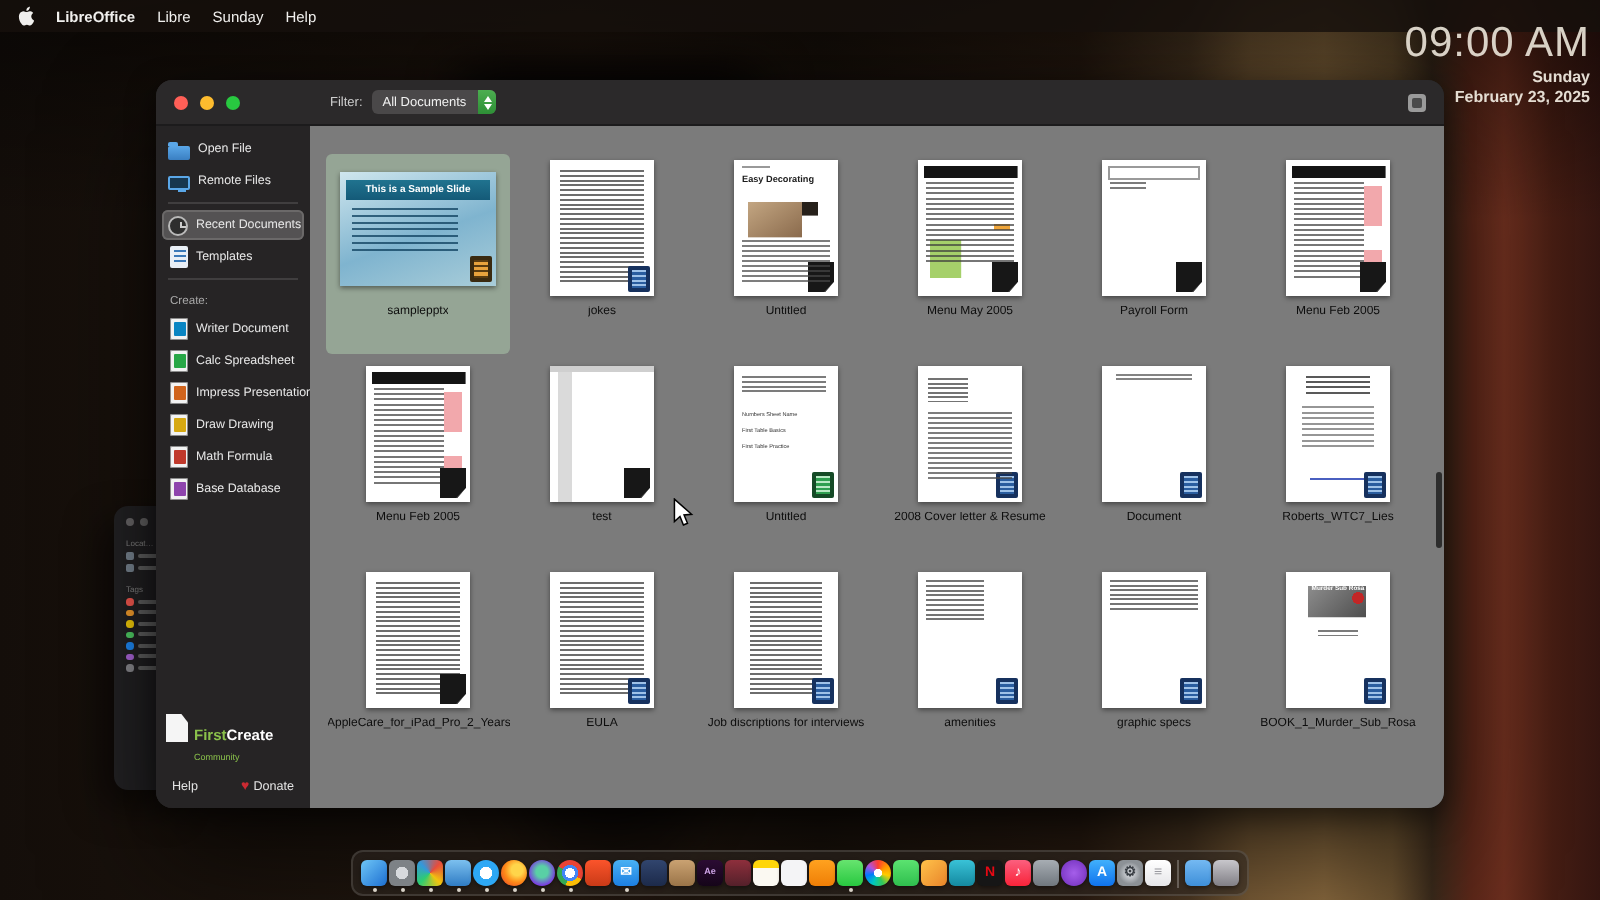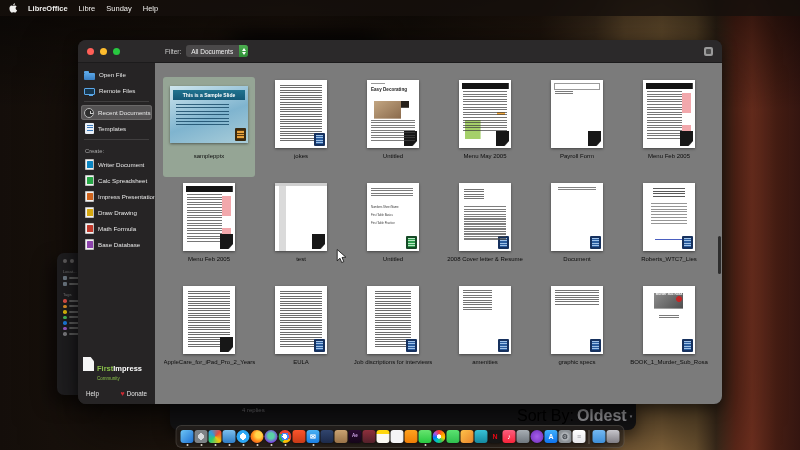--- a/index.html
+++ b/index.html
@@ -227,20 +227,25 @@
       <svg viewBox="0 0 14 17" width="8" height="10">
           <path fill="#f0efed" d="M11.6 9c0-2 1.6-3 1.7-3.1-.9-1.4-2.4-1.6-2.9-1.6-1.2-.1-2.4.7-3 .7-.6 0-1.6-.7-2.6-.7C3.5 4.4 2.2 5.1 1.5 6.3c-1.5 2.5-.4 6.3 1 8.4.7 1 1.5 2.1 2.6 2.1 1 0 1.4-.7 2.7-.7 1.3 0 1.6.7 2.7.7 1.1 0 1.8-1 2.5-2 .8-1.2 1.1-2.3 1.1-2.4-.1 0-2.5-1-2.5-3.4zM9.6 2.8c.5-.7.9-1.6.8-2.5-.8 0-1.7.5-2.3 1.2-.5.6-.9 1.5-.8 2.4.9.1 1.8-.4 2.3-1.1z"></path>
         </svg>
     </span>
     <span class="app-name">LibreOffice</span>
     <span>Libre</span>
     <span>Sunday</span>
     <span>Help</span>
   </div>
 
+  <div class="clock">
+    <div class="time">09:00 AM</div>
+    <div class="day">Sunday</div>
+    <div class="date">February 23, 2025</div>
+  </div>
 
   <div class="finder-frag">
     <div class="ff-dots">
         <i></i>
         <i></i>
       </div>
     <div class="ff-sec">Locat…</div>
     <div class="ff-row">
         <span class="sq"></span>
         <span class="bar"></span>
@@ -275,28 +280,20 @@
           <span class="ff-tag" style="background: rgb(179, 106, 226);"></span>
           <span class="bar" style="width: 10px;"></span>
         </div>
         <div class="ff-row">
           <span class="ff-tag" style="background: rgb(142, 142, 147);"></span>
           <span class="bar" style="width: 10px;"></span>
         </div>
       </div>
   </div>
 
-  <div class="bg-panel">
-    <span class="replies" style="position:absolute;top:10px;font-size:6px;color:#9a9aa0;">4 replies</span>
-    <span class="sort" style="top:10px;">
-      <span>Sort By:</span>
-      <b>Oldest</b>
-      <span class="chev">▾</span>
-    </span>
-  </div>
 
   <div class="window">
     <div class="titlebar">
       <div class="traffic">
         <i class="t-red"></i>
         <i class="t-yellow"></i>
         <i class="t-green"></i>
       </div>
       <span class="filter-label">Filter:</span>
       <div class="filter-select">
@@ -354,21 +351,21 @@
             </div>
             <div class="side-item">
               <span class="s-icon page-icon" style="--c: #8e44ad;"></span>
               <span>Base Database</span>
             </div>
           </div>
         <div class="sidebar-footer">
           <div class="lo-logo">
             <span class="lo-page"></span>
             <span>
-              <span class="lo-text"><span class="libre">First</span><span class="office">Impress</span></span>
+              <span class="lo-text"><span class="libre">First</span><span class="office">Create</span></span>
               <div class="lo-community">Community</div>
             </span>
           </div>
           <div class="help-row">
             <span>Help</span>
             <span class="donate">
               <span class="heart">♥</span>
               <span>Donate</span>
             </span>
           </div>

